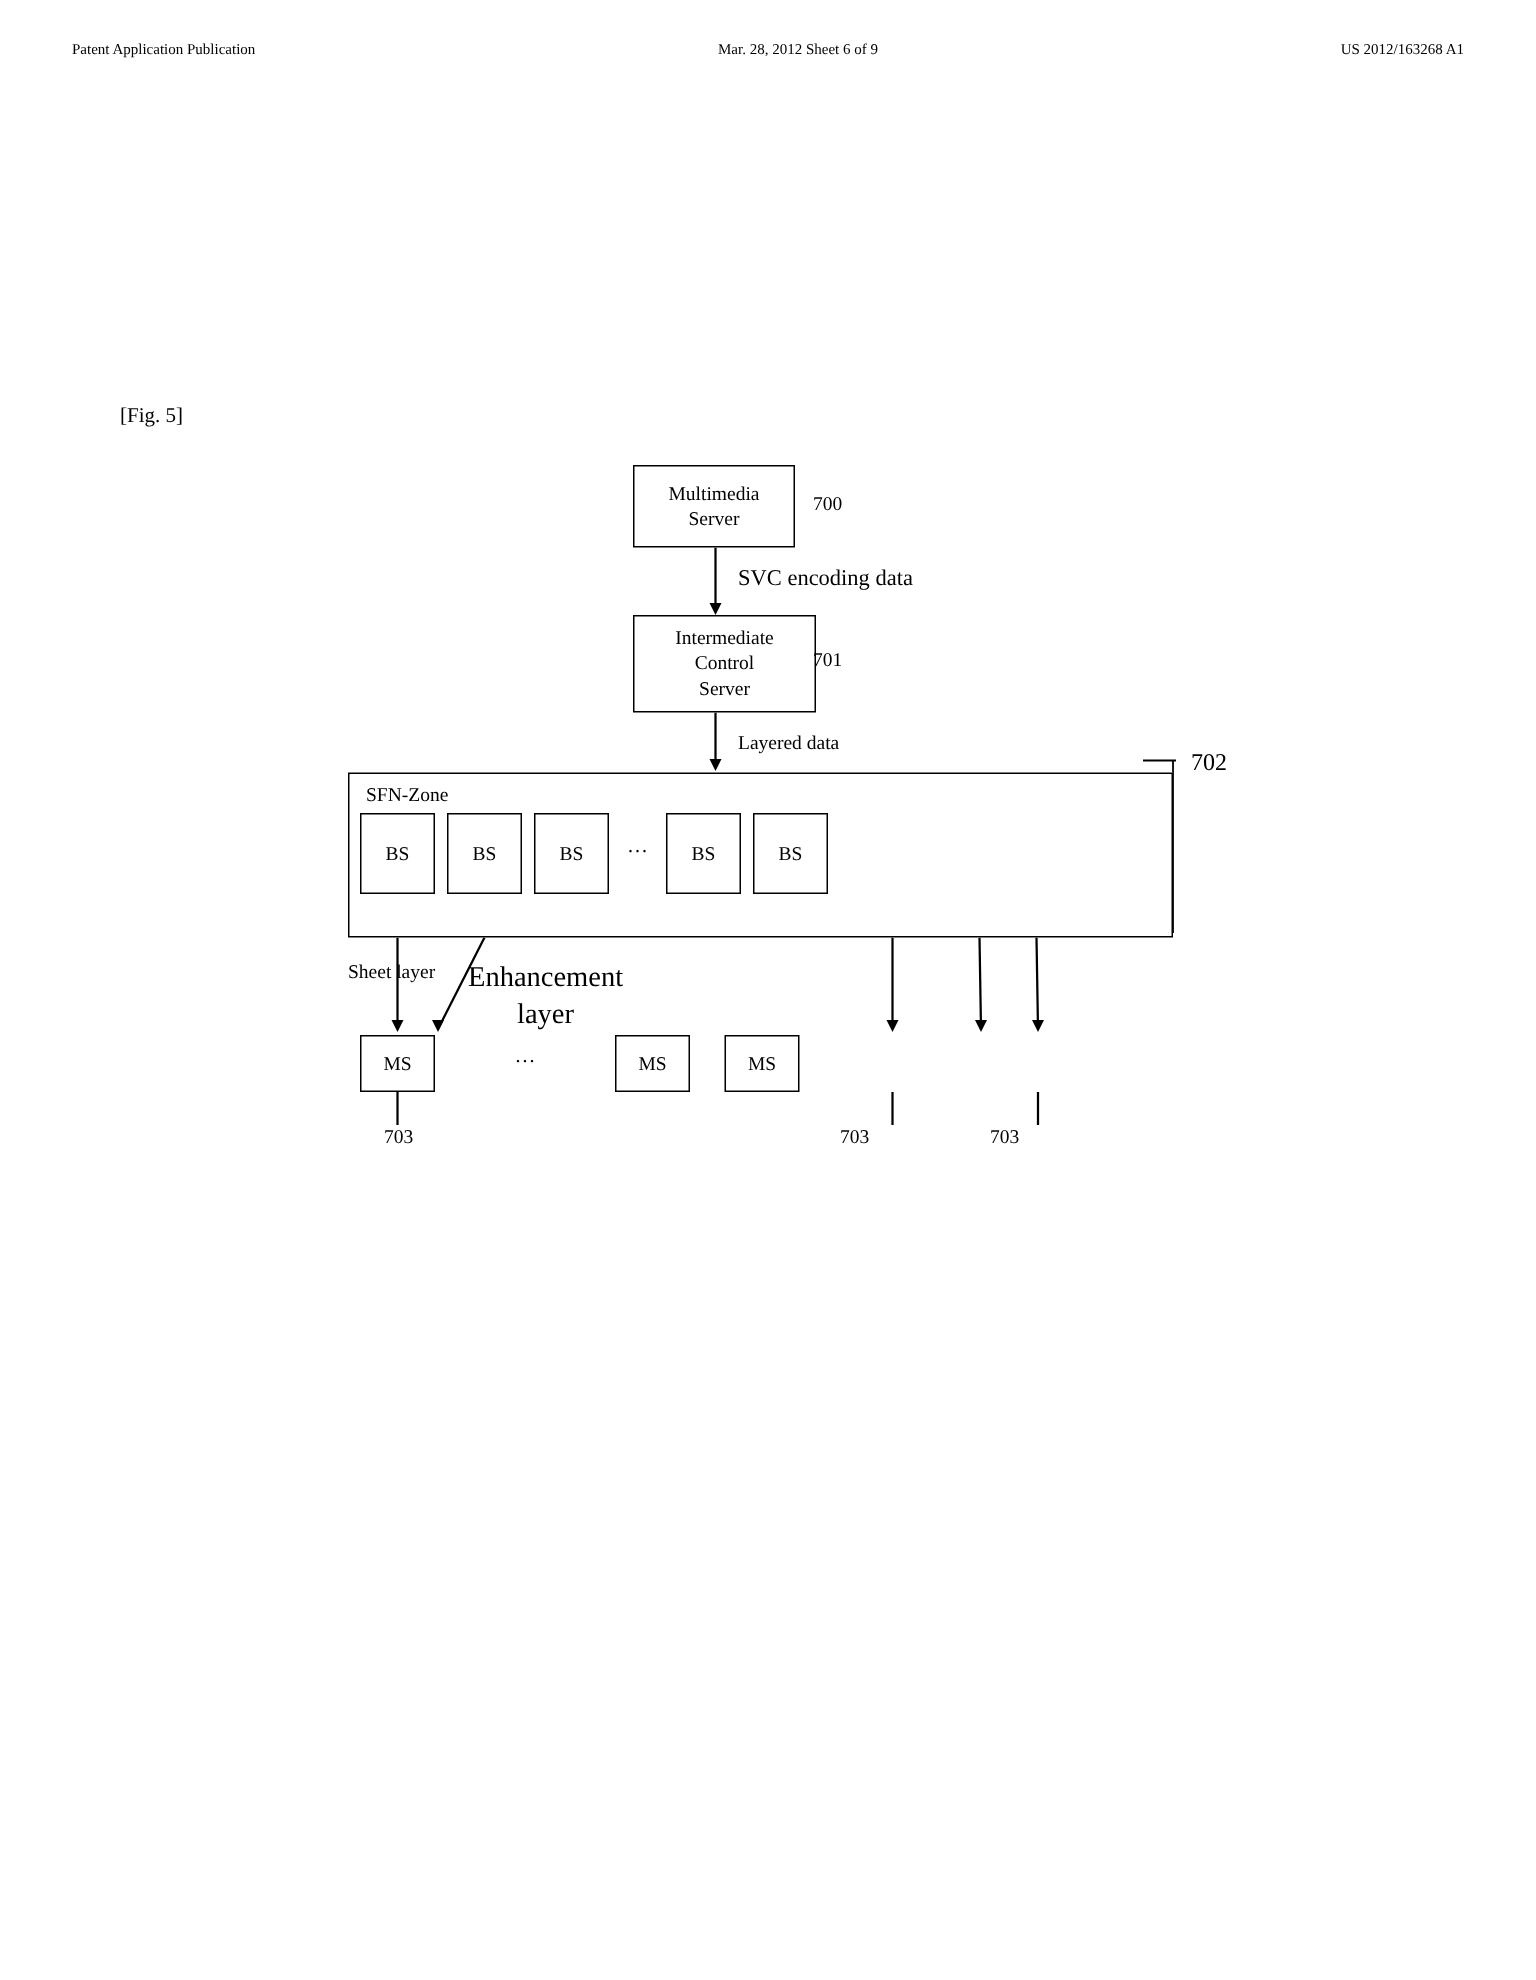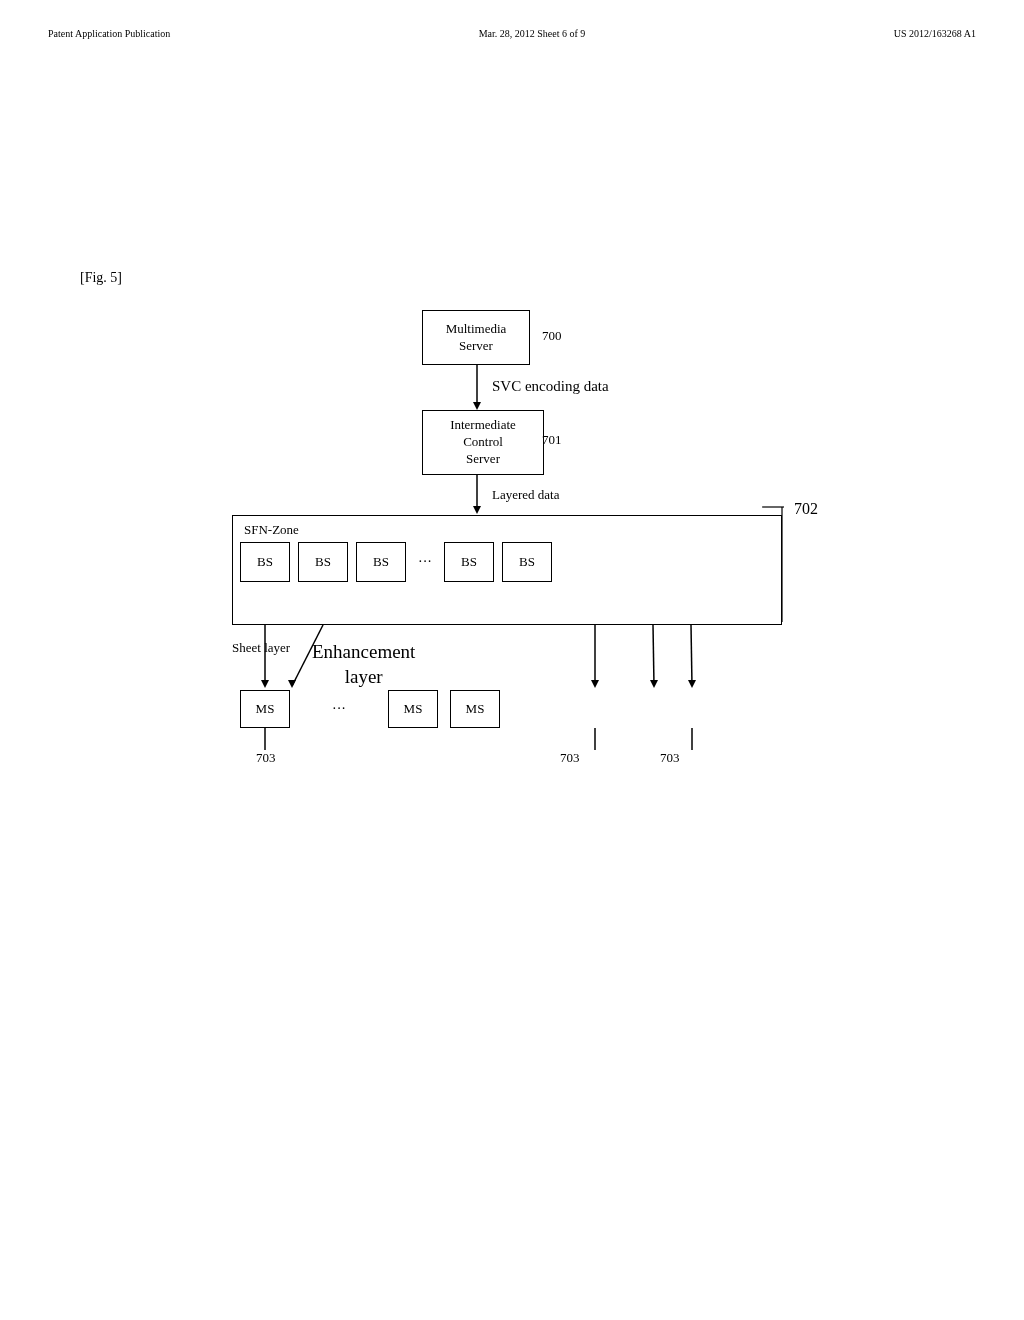--- a/index.html
+++ b/index.html
@@ -133,21 +133,21 @@
       position: absolute;
       left: 38px;
       top: 232px;
       display: flex;
       align-items: center;
       gap: 8px;
     }
 
     .bs-box {
       width: 50px;
-      height: 40px;
+      height: 54px;
       border: 1.5px solid #000;
       display: flex;
       align-items: center;
       justify-content: center;
       font-size: 13px;
       background: #fff;
     }
 
     .bs-dots {
       font-size: 14px;
@@ -171,21 +171,21 @@
       line-height: 1.3;
     }
 
     
     .ms-row {
       position: absolute;
       left: 38px;
       top: 380px;
       display: flex;
       align-items: center;
-      gap: 12px;
+      gap: 23px;
     }
 
     .ms-box {
       width: 50px;
       height: 38px;
       border: 1.5px solid #000;
       display: flex;
       align-items: center;
       justify-content: center;
       font-size: 13px;

